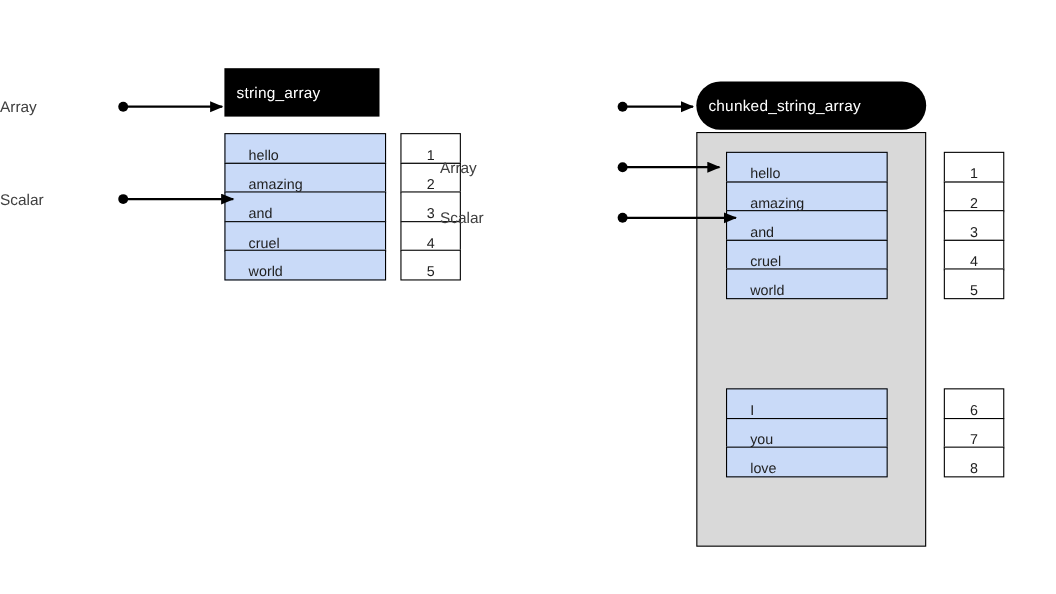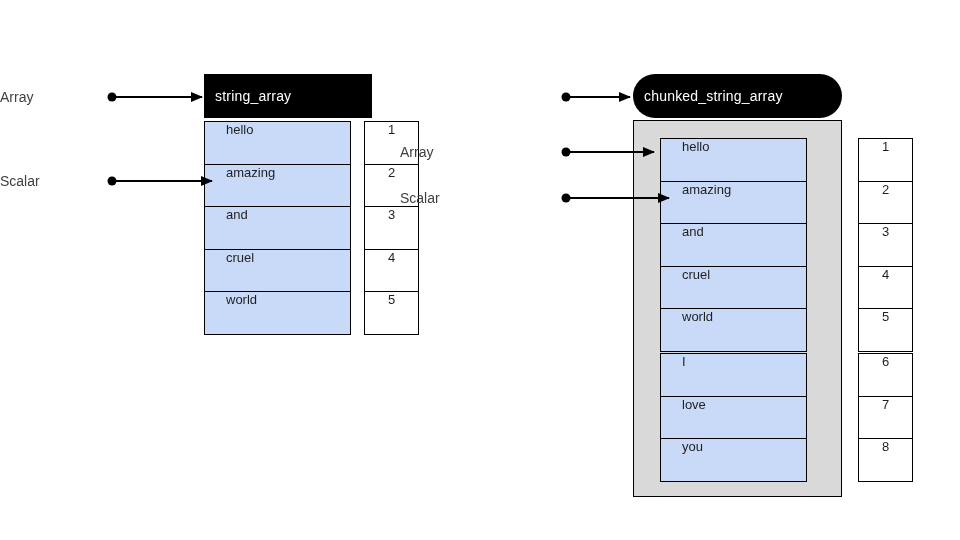--- a/index.html
+++ b/index.html
@@ -25,24 +25,24 @@
     align-items: center;
     padding-left: 11px;
     font-size: 14px;
     letter-spacing: 0.2px;
   }
   .col {
     position: absolute;
   }
   .cell {
     box-sizing: border-box;
-    height: 44px;
+    height: 28px;
     border: 1.5px solid #000;
     display: flex;
-    align-items: flex-start;
+    align-items: flex-end;
     font-size: 13px;
     color: var(--cell-text, #1f1f1f);
   }
   .cell + .cell { margin-top: -1.5px; }
   .data-cell {
     background: var(--cell-fill, #c9daf8);
     padding-left: 21px;
   }
   .idx-cell {
     background: #ffffff;
@@ -66,21 +66,21 @@
     left: 0;
     top: 0;
     pointer-events: none;
   }
 </style>
 </head>
 <body>
 
 <div class="canvas" style="--background: #ffffff; --cell-fill: #c9daf8; --container-fill: #d9d9d9; --header-fill: #000000; --header-text: #ffffff; --cell-text: #1f1f1f; --label-text: #404040; --line: #000000;">
 
-  <div class="hdr" style="left:204px; top:74px; width:168px; height:44px;">
+  <div class="hdr" style="left:204px; top:62px; width:141px; height:44px;">
     <span>string_array</span>
   </div>
 
   <div class="col" style="left:204px; top:121px; width:147px;">
       <div class="cell data-cell">
         <span>hello</span>
       </div>
       <div class="cell data-cell">
         <span>amazing</span>
       </div>
@@ -135,24 +135,24 @@
       <div class="cell data-cell">
         <span>world</span>
       </div>
     </div>
 
   <div class="col" style="left:660px; top:353px; width:147px;">
       <div class="cell data-cell">
         <span>I</span>
       </div>
       <div class="cell data-cell">
+        <span>you</span>
+      </div>
+      <div class="cell data-cell">
         <span>love</span>
-      </div>
-      <div class="cell data-cell">
-        <span>you</span>
       </div>
     </div>
 
   <div class="col" style="left:858px; top:138px; width:55px;">
       <div class="cell idx-cell">
         <span>1</span>
       </div>
       <div class="cell idx-cell">
         <span>2</span>
       </div>

